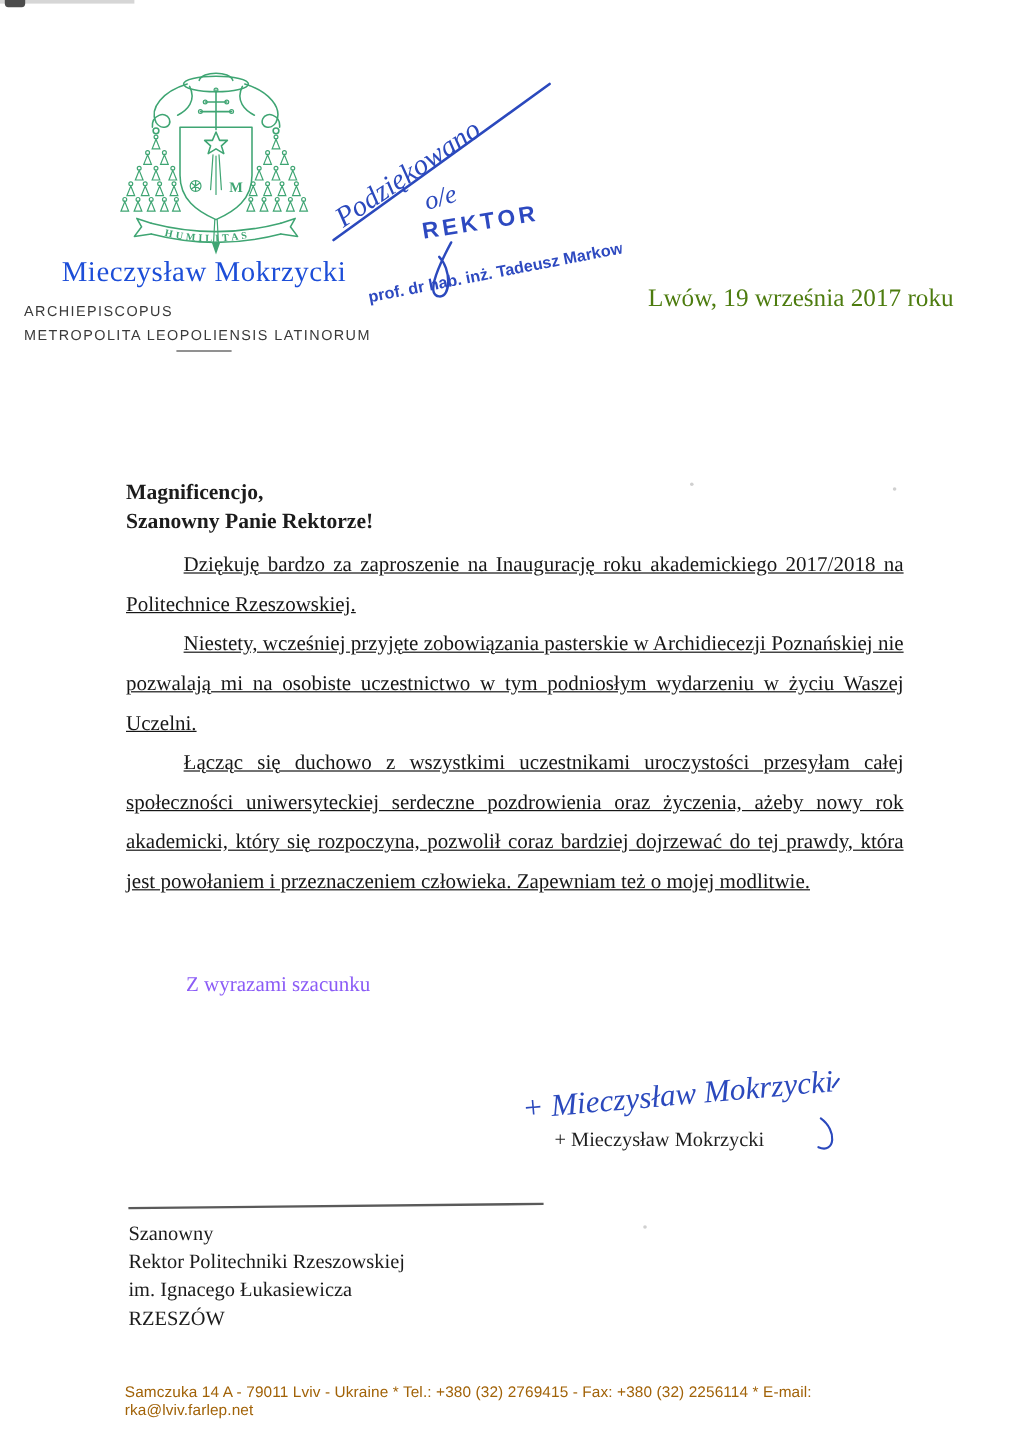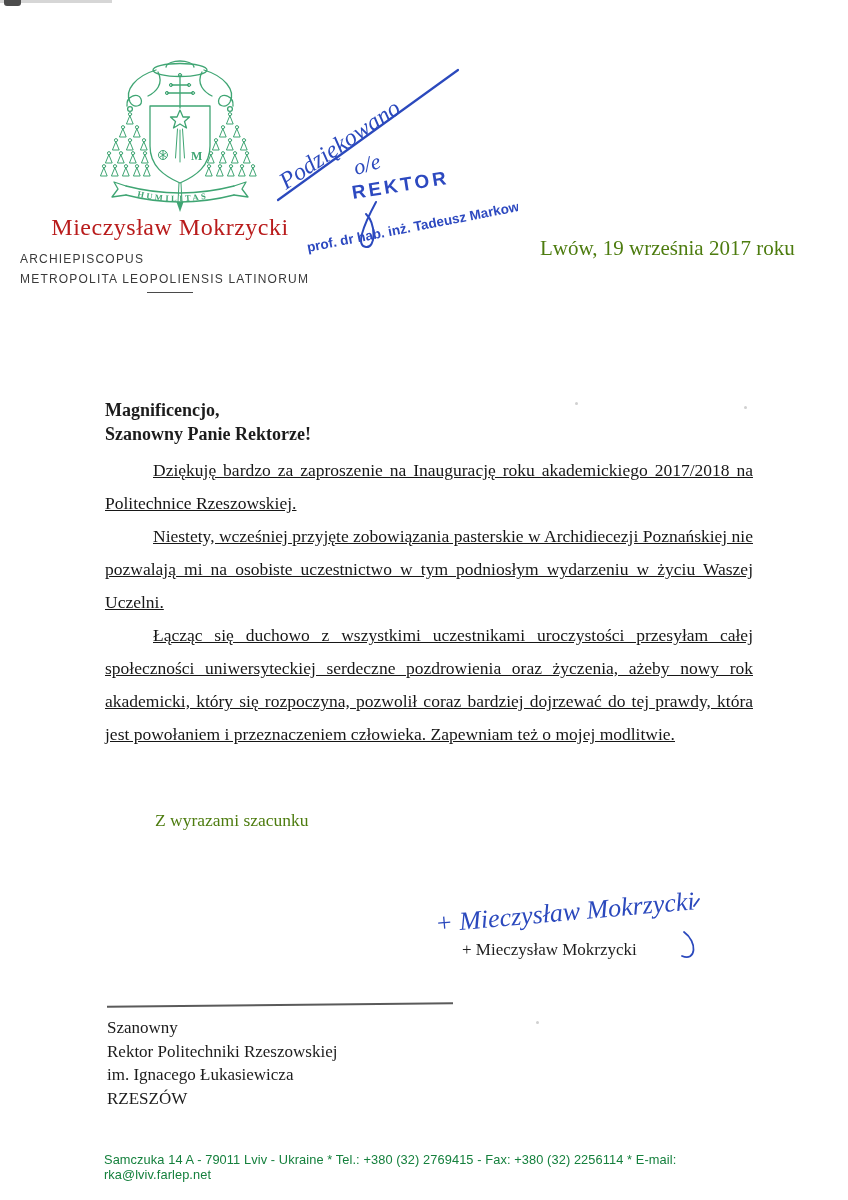--- a/index.html
+++ b/index.html
@@ -22,50 +22,50 @@
   .scan-bar{position:absolute;left:0;top:0;width:112px;height:3px;background:#d6d6d6;}
   .scan-blob{position:absolute;left:4px;top:0;width:17px;height:6px;background:#4c4c4c;border-radius:0 0 3px 3px;}
   .speck{position:absolute;width:3px;height:3px;border-radius:50%;background:#d0d0d0;}
   
   .crest{position:absolute;left:100px;top:56px;width:160px;height:160px;}
   .crest-stroke{fill:none;stroke:var(--crest-green);stroke-width:1.3;stroke-linecap:round;stroke-linejoin:round;}
   .crest-thin{fill:none;stroke:var(--crest-green);stroke-width:1;stroke-linecap:round;}
   .crest-fill{fill:var(--crest-green);stroke:none;}
   .crest-text{fill:var(--crest-green);font-family:"Liberation Serif",serif;font-weight:bold;}
   .sender-name{position:absolute;left:40px;top:214px;width:260px;text-align:center;
-    font-size:24px;letter-spacing:0.5px;color:#b91c1c;}
+    font-size:24px;letter-spacing:0.5px;color:#1d4ed8;}
   .sender-title{position:absolute;width:300px;text-align:left;left:20px;
     font-family:"Liberation Sans",sans-serif;font-size:12px;letter-spacing:1.2px;color:#3a3a3a;}
   .sender-title.t1{top:252px;}
   .sender-title.t2{top:272px;}
   .sender-rule{position:absolute;left:147px;top:292px;width:46px;height:1px;background:#4a4a4a;}
   
   .annotation{position:absolute;left:266px;top:60px;width:252px;height:205px;}
   .ink-stroke{fill:none;stroke:var(--ink-blue);stroke-linecap:round;}
   .ink-text{fill:var(--ink-blue);font-family:"Liberation Serif",serif;font-style:italic;}
   .stamp-text{fill:var(--stamp-blue);font-family:"Liberation Sans",sans-serif;font-weight:bold;}
   
   .date-line{position:absolute;left:540px;top:236px;font-size:21px;color:#4d7c0f;font-family:Liberation Serif, serif;}
   
   .letter-body{position:absolute;left:105px;top:398px;width:648px;}
   .salutation{font-size:18px;font-weight:bold;line-height:24px;margin:0 0 8px 0;}
   .letter-body p{
     margin:0;font-size:17.5px;line-height:33px;
     text-align:justify;text-align-last:left;text-indent:48px;color:#171717;text-decoration:underline;
   }
-  .closing{position:absolute;left:155px;top:810px;font-size:17.5px;color:#4d7c0f;}
+  .closing{position:absolute;left:155px;top:810px;font-size:17.5px;color:#8b5cf6;}
   
   .signature-svg{position:absolute;left:428px;top:880px;width:290px;height:95px;}
   .printed-signature{position:absolute;left:462px;top:940px;font-size:17px;color:#1e1e1e;}
   
   .divider{position:absolute;left:107px;top:1004px;width:346px;height:1.6px;background:#5a5a5a;transform:rotate(-0.6deg);}
   .recipient{position:absolute;left:107px;top:1016px;font-size:17px;line-height:23.5px;color:#1b1b1b;}
   
   .footer{position:absolute;left:104px;top:1152px;width:680px;
-    font-family:"Liberation Sans",sans-serif;font-size:12.8px;color:#15803d;letter-spacing:0.1px;}
+    font-family:"Liberation Sans",sans-serif;font-size:12.8px;color:#a16207;letter-spacing:0.1px;}
 </style>
 </head>
 <body>
 
 <div class="page">
 
   <div class="scan-bar"></div>
   <div class="scan-blob"></div>
   <div class="speck" style="left:575px;top:402px;"></div>
   <div class="speck" style="left:744px;top:406px;"></div>

